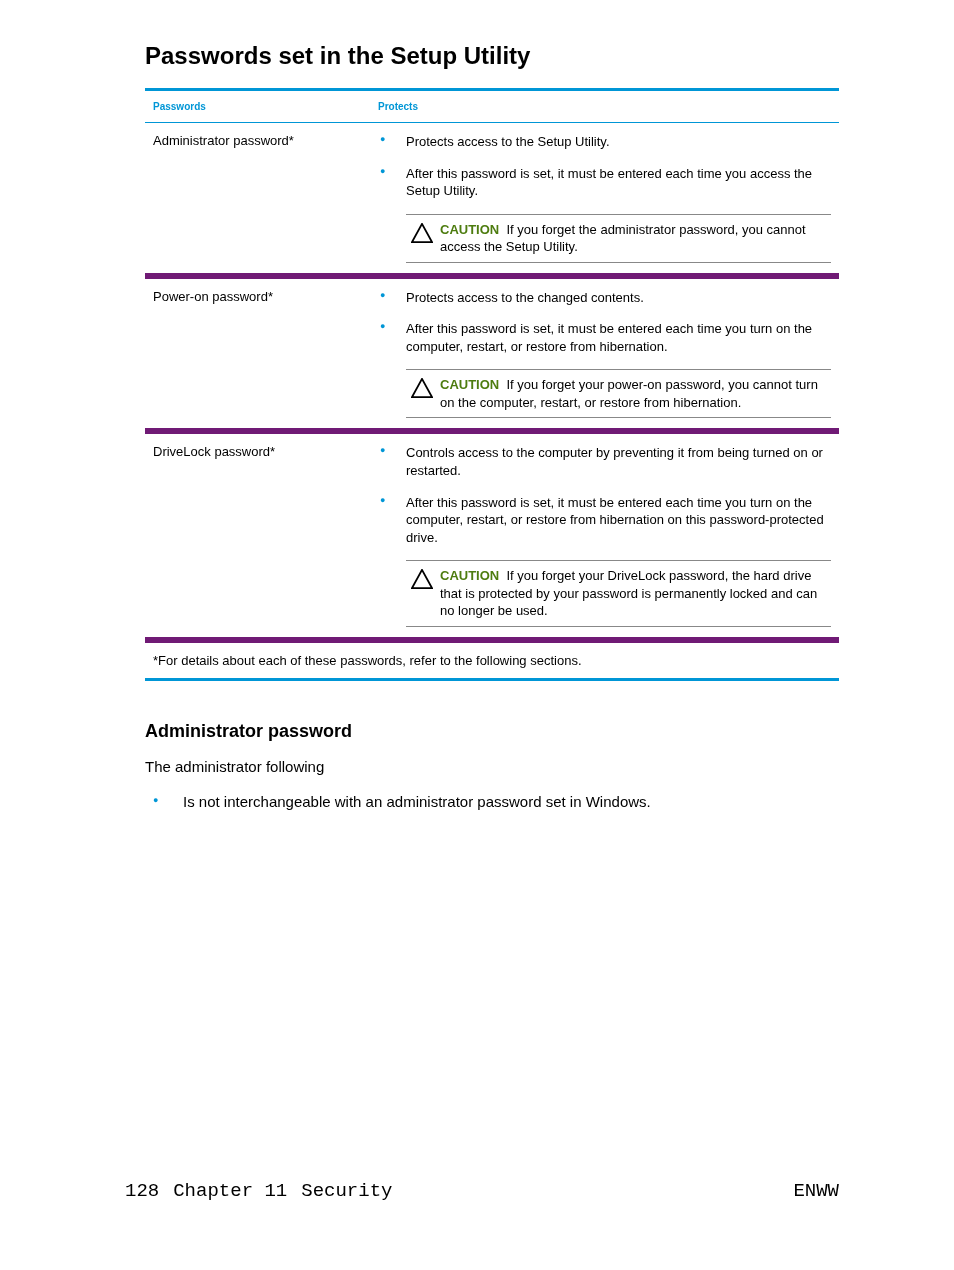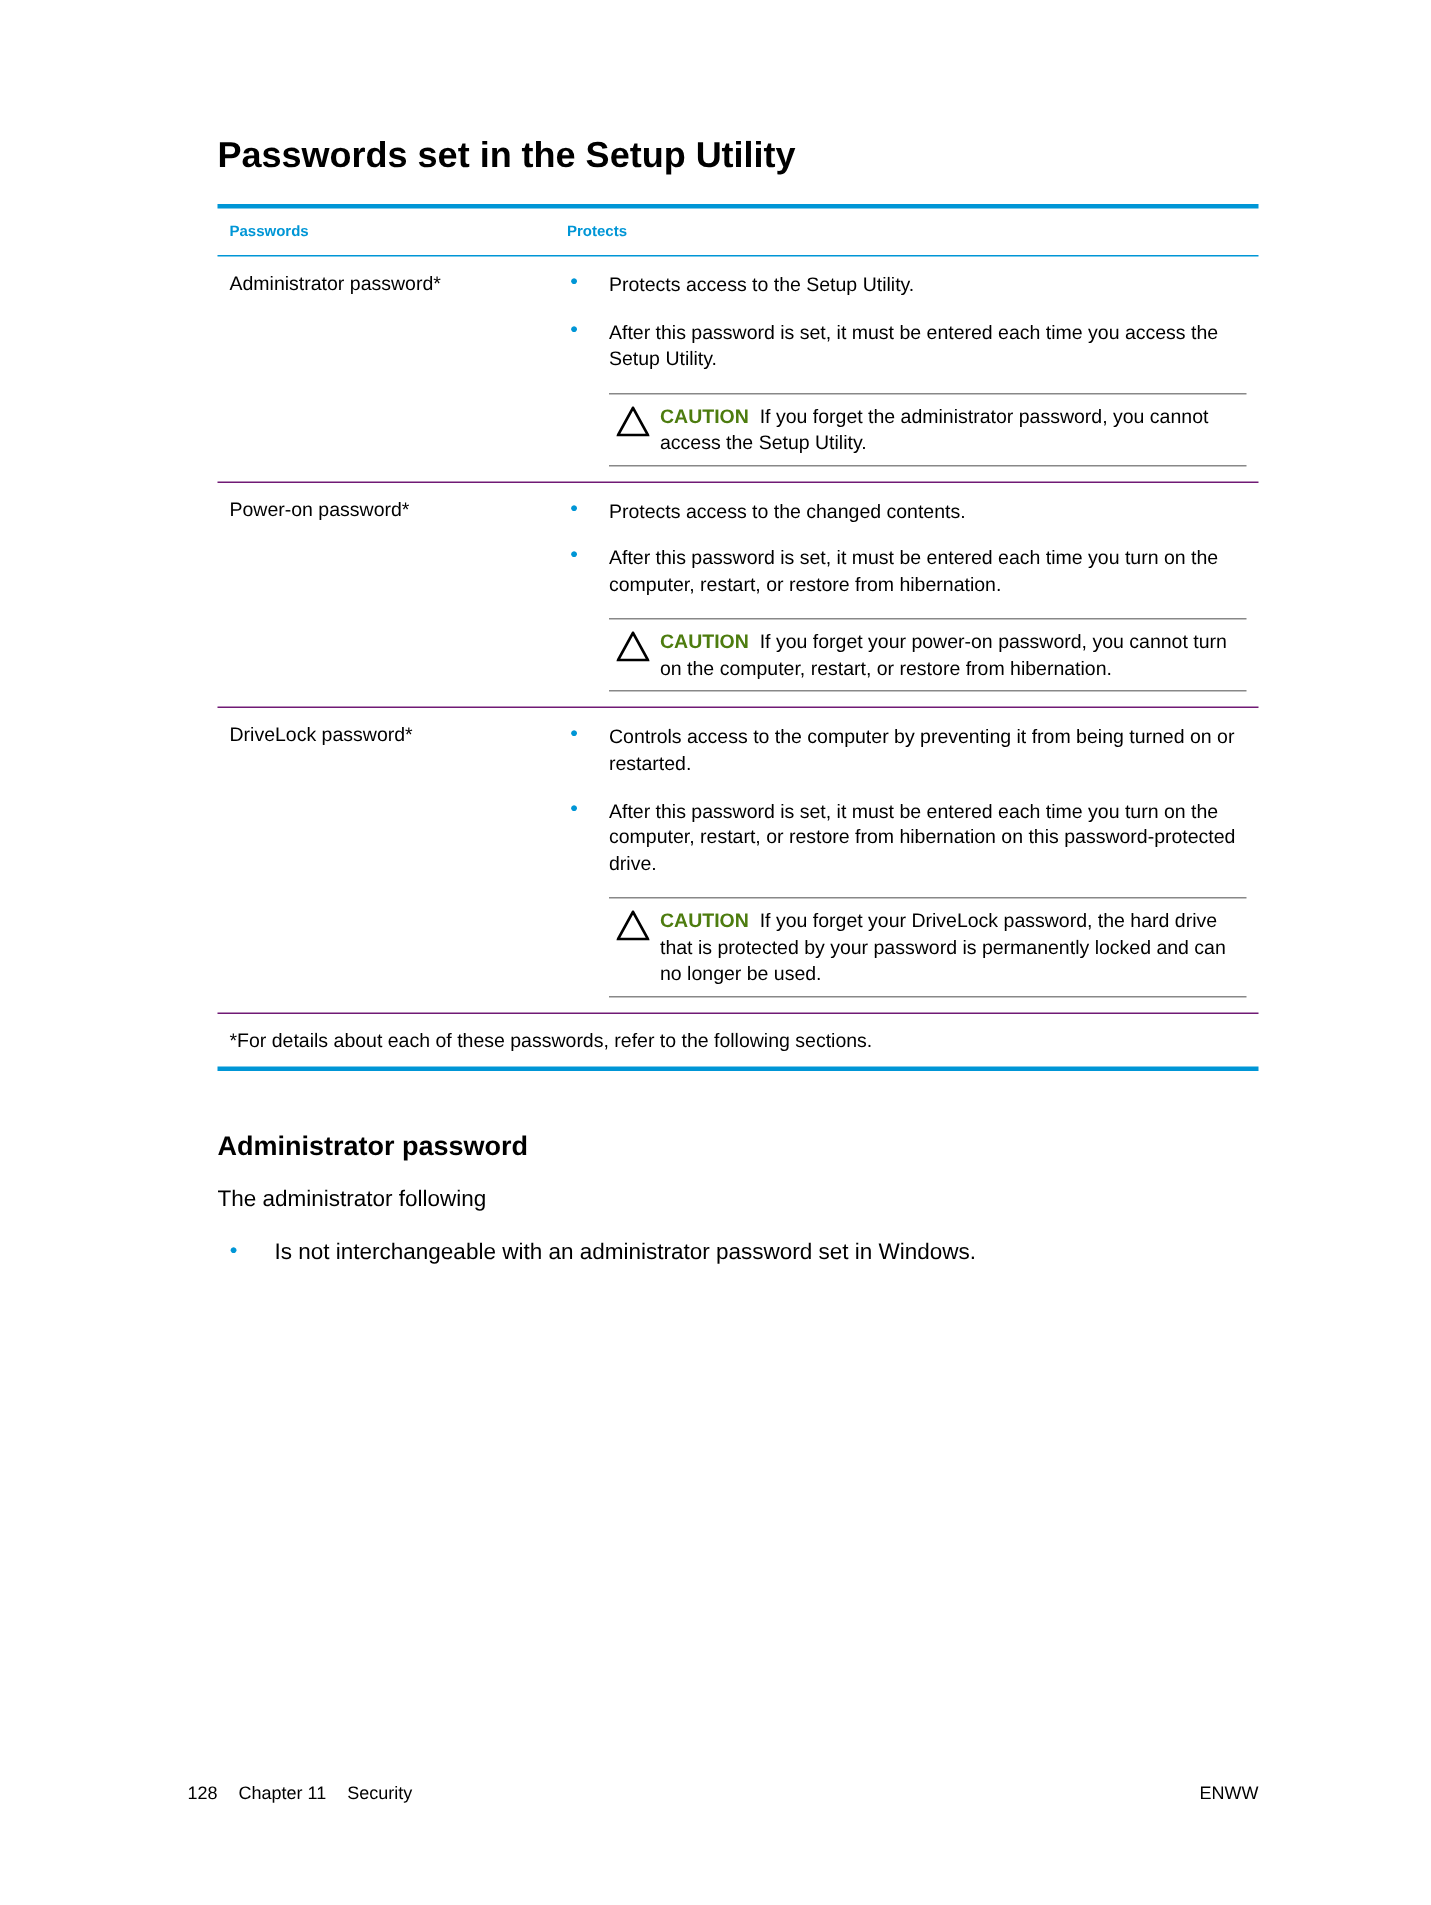--- a/index.html
+++ b/index.html
@@ -5,21 +5,21 @@
     * { box-sizing: border-box; margin: 0; padding: 0; }
     body {
       font-family: Arial, Helvetica, sans-serif;
       background: #fff;
       width: 954px;
       height: 1270px;
       position: relative;
       color: #000;
     }
     .page {
-      padding: 90px 115px 0 145px;
+      padding: 42px 115px 0 145px;
     }
     h1 {
       font-size: 24px;
       font-weight: bold;
       margin-bottom: 18px;
     }
     .tbl {
       width: 100%;
       border-collapse: collapse;
       border-top: 3px solid #0096d6;
@@ -31,21 +31,21 @@
       color: #0096d6;
       font-weight: bold;
       padding: 10px 8px;
       border-bottom: 1px solid #0096d6;
       vertical-align: top;
       font-size: 10px;
     }
     .tbl td {
       padding: 10px 8px;
       vertical-align: top;
-      border-bottom: 1px solid #701a75;
+      border-bottom: 6px solid #701a75;
     }
     .tbl tr.footnote-row td {
       border-bottom: none;
       padding: 10px 8px;
     }
     .col-pw { width: 225px; }
     ul.func-list {
       list-style: none;
       padding-left: 0;
     }
@@ -121,21 +121,22 @@
       color: #0096d6;
       font-size: 9px;
     }
     .footer {
       position: absolute;
       bottom: 68px;
       left: 125px;
       right: 115px;
       display: flex;
       justify-content: space-between;
-      font-size: 12px;
+      font-size: 19px;
+      font-family: Liberation Mono, monospace;
     }
     .footer-left { display: flex; gap: 14px; }
   </style>
 </head>
 <body>
 
 <div class="page">
   <h1>Passwords set in the Setup Utility</h1>
 
   <table class="tbl">

